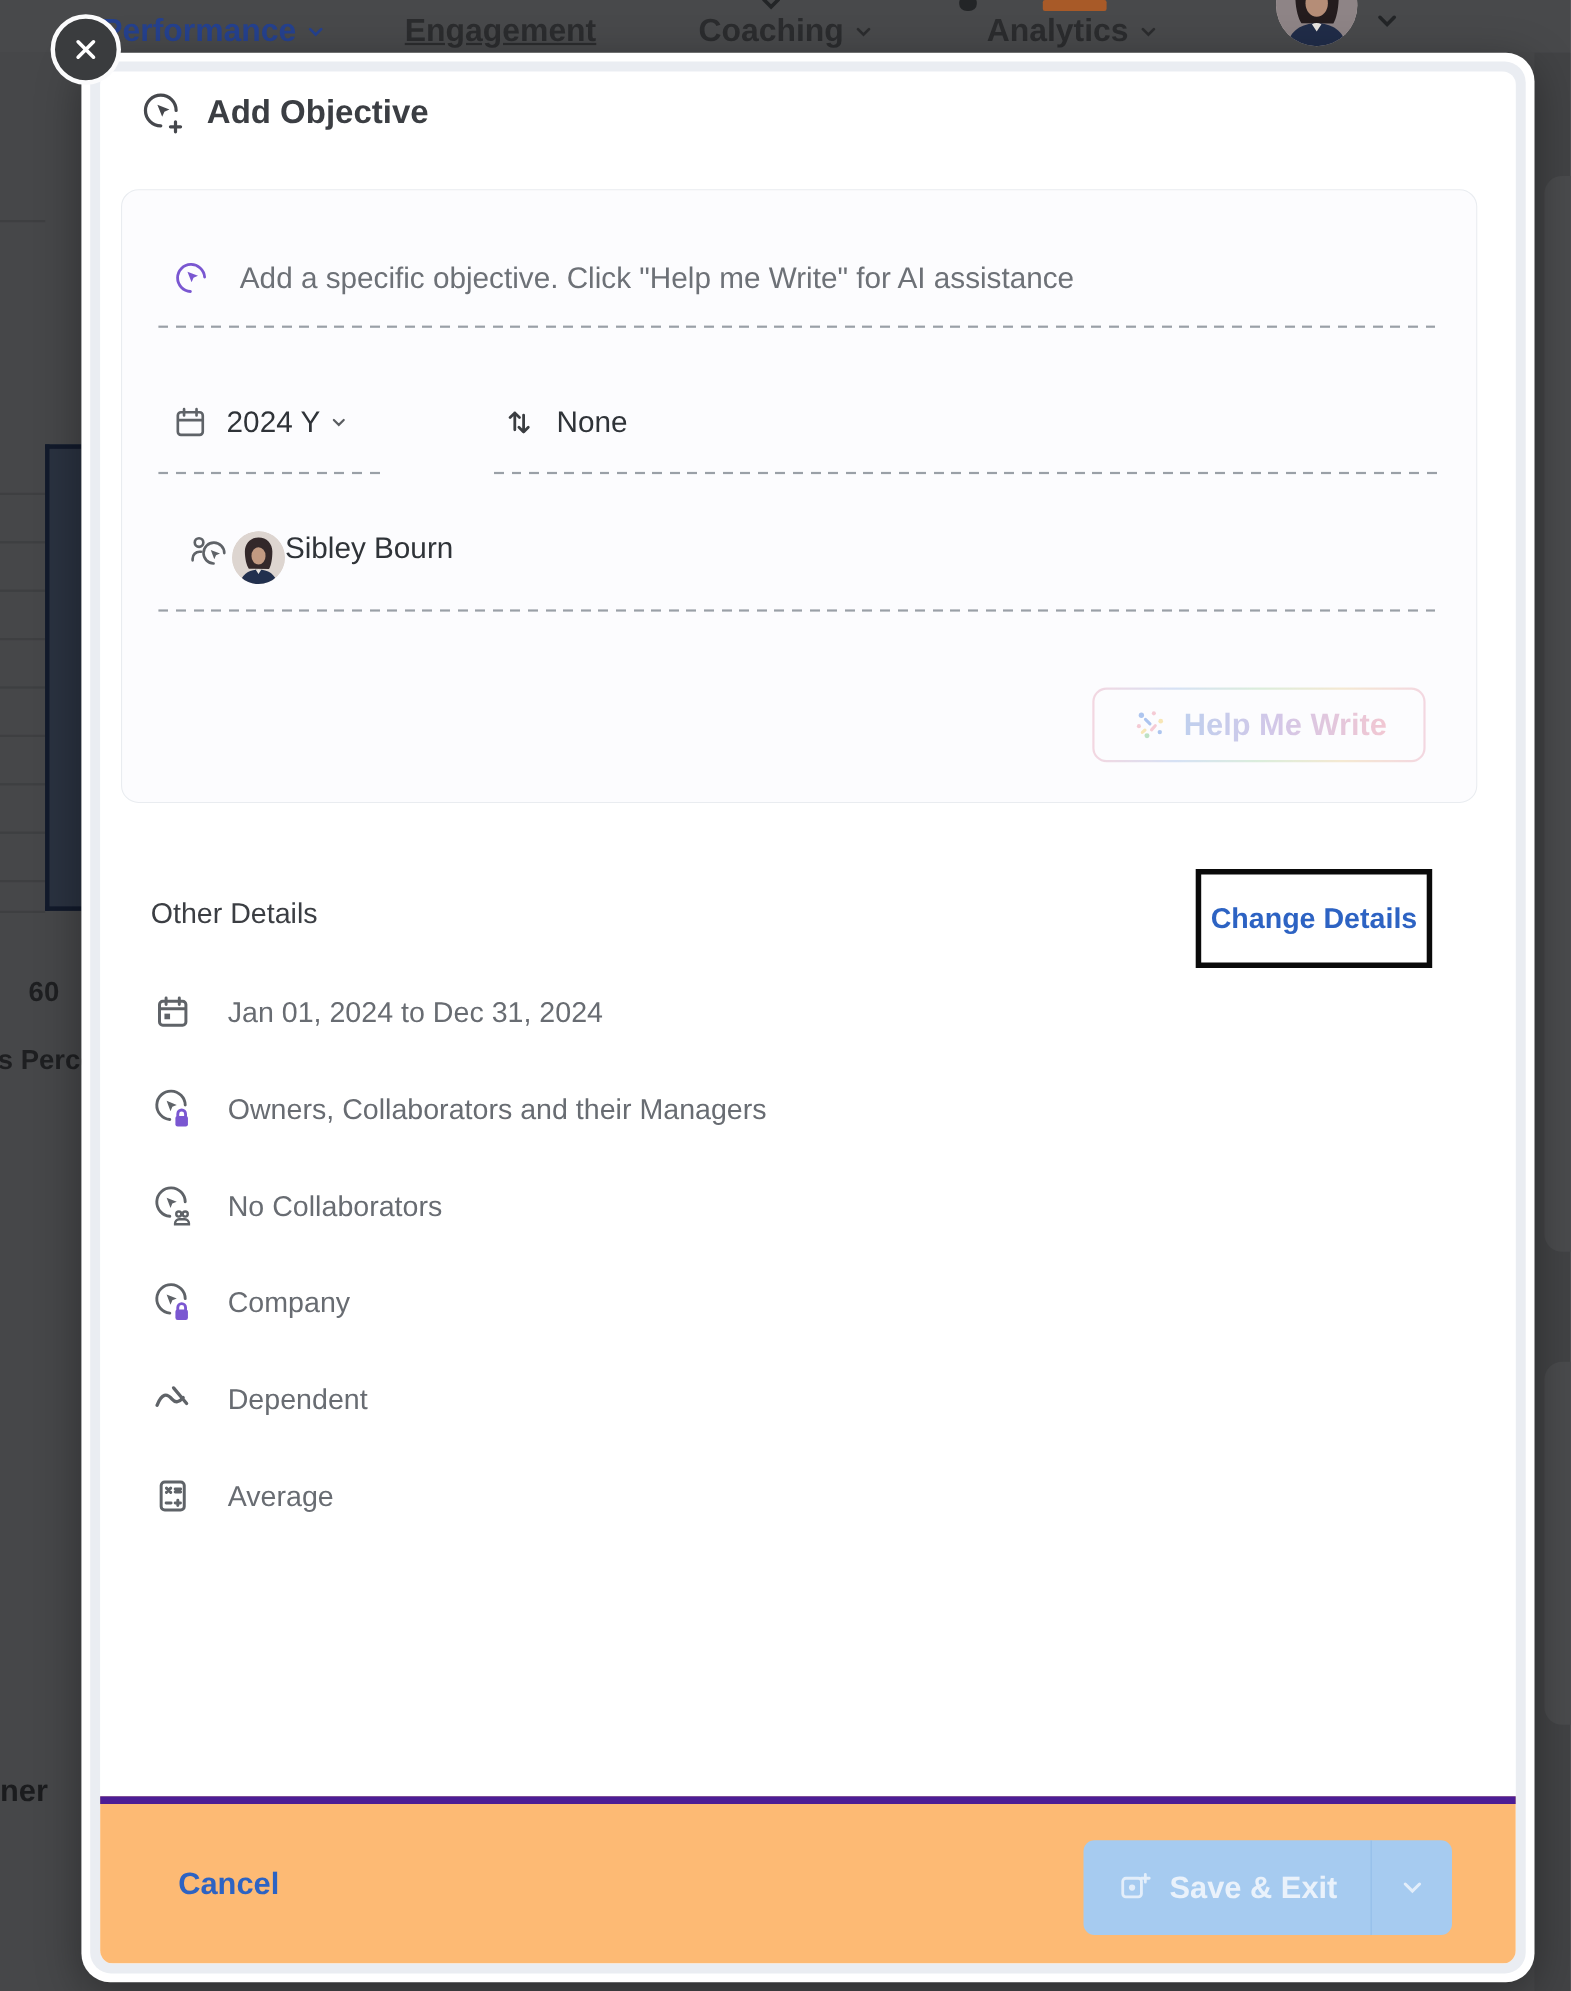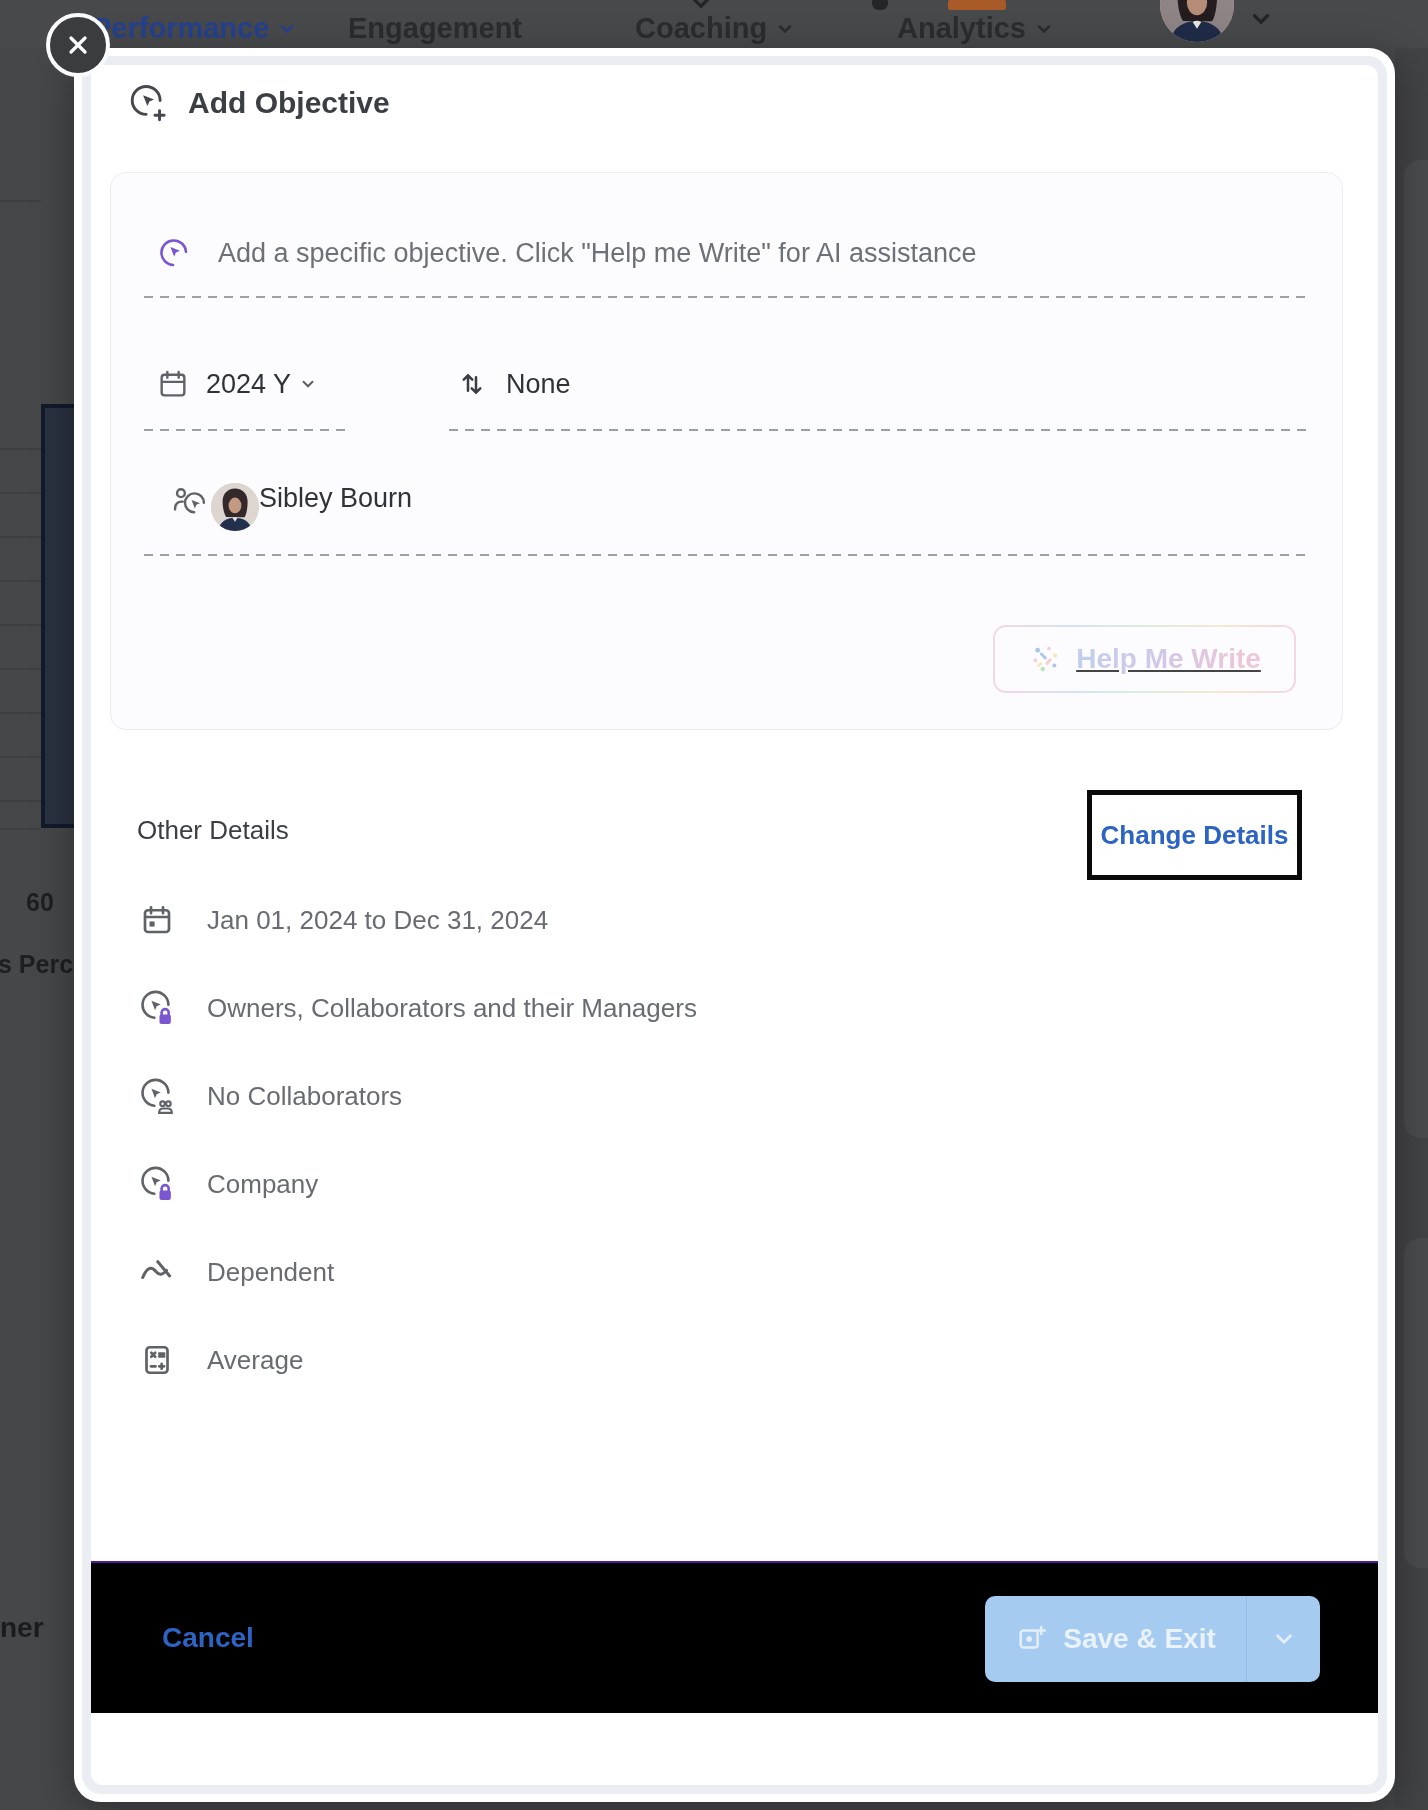--- a/index.html
+++ b/index.html
@@ -48,58 +48,58 @@
   .ph-text { font-size:27px; color:#6d7177; }
   .dash { position:absolute; height:2px;
           background-image:repeating-linear-gradient(90deg,#9aa0a7 0 9px,transparent 9px 16px); }
   .row2 { position:absolute; top:188px; height:46px; display:flex; align-items:center; }
   .val-text { font-size:27px; color:#2f3338; }
   .row3 { position:absolute; left:60px; top:310px; height:52px; display:flex; }
   .avatar-sm { width:48px; height:48px; border-radius:50%; overflow:hidden; background:#d9cfc9; }
 
   .help-btn { position:absolute; left:882px; top:452px; width:303px; height:68px; border-radius:13px;
               padding:2px; opacity:.72;
-              background:linear-gradient(90deg,#f0c9d6,#c8d8f2,#cfe8cf,#f2e2c2,#f0c9d6);text-decoration:underline; }
+              background:linear-gradient(90deg,#f0c9d6,#c8d8f2,#cfe8cf,#f2e2c2,#f0c9d6); }
   .help-inner { width:100%; height:100%; border-radius:11px; background:#fdfdfe;
                 display:flex; align-items:center; justify-content:center; gap:14px; }
   .help-label { font-size:28px; font-weight:700;
                 background:linear-gradient(90deg,#a9bfe8 0%,#c3b4e0 45%,#eeb3c2 100%);
                 -webkit-background-clip:text; background-clip:text; color:transparent; }
 
   .other-heading { position:absolute; left:46px; top:750px; font-size:26px; color:#3b3e43; }
   .change-box { position:absolute; left:996px; top:725px; width:215px; height:90px;
                 border:5px solid #0a0a0a; display:flex; align-items:center; justify-content:center; }
   .change-link { font-size:26px; font-weight:700; color:#2d63c3; cursor:pointer; }
 
   .detail-row { position:absolute; left:46px; height:88px; display:flex; align-items:center; gap:30px; }
   .detail-text { font-size:26px; color:#686c72; }
   .dicon { width:40px; display:flex; justify-content:center; }
 
-  .mc-footer { position:absolute; left:0; top:1496px; width:100%; height:152px;
-               background:#000000; border-top:2px solid #4c1d95; }
+  .mc-footer { position:absolute; left:0; top:1568px; width:100%; height:152px;
+               background:#fdba74; border-top:7px solid #4c1d95; }
   .cancel-link { position:absolute; left:71px; top:0; height:100%; display:flex; align-items:center;
                  font-size:28px; font-weight:700; color:#2d63c3; cursor:pointer; }
   .save-btn { position:absolute; left:894px; top:33px; width:335px; height:86px; border-radius:10px;
               background:#a6cbf0; display:flex; overflow:hidden; cursor:default; }
   .save-main { flex:1; display:flex; align-items:center; justify-content:center; gap:14px;
                font-size:28px; font-weight:700; color:#eaf2fb; }
   .save-caret { width:74px; border-left:1px solid #93bde8; display:flex; align-items:center; justify-content:center; }
 </style>
 </head>
 <body>
 
 <div>
   <div class="bg-nav">
     <div class="bg-nav-item active" style="left:92px;">
       <span>Performance</span>
       <svg class="nav-chev" viewBox="0 0 24 24" fill="none" stroke="#25418e" stroke-width="3" stroke-linecap="round">
           <path d="M6 9l6 6 6-6"></path>
         </svg>
     </div>
-    <div class="bg-nav-item" style="left:348px;">
+    <div class="bg-nav-item" style="left:368px;text-decoration:underline;">
       <span>Engagement</span>
     </div>
     <div class="bg-nav-item" style="left:616px;margin-left:19px;">
       <span>Coaching</span>
       <svg class="nav-chev" viewBox="0 0 24 24" fill="none" stroke="#2b2c2e" stroke-width="3" stroke-linecap="round">
           <path d="M6 9l6 6 6-6"></path>
         </svg>
     </div>
     <div class="bg-nav-item" style="left:897px;">
       <span>Analytics</span>

